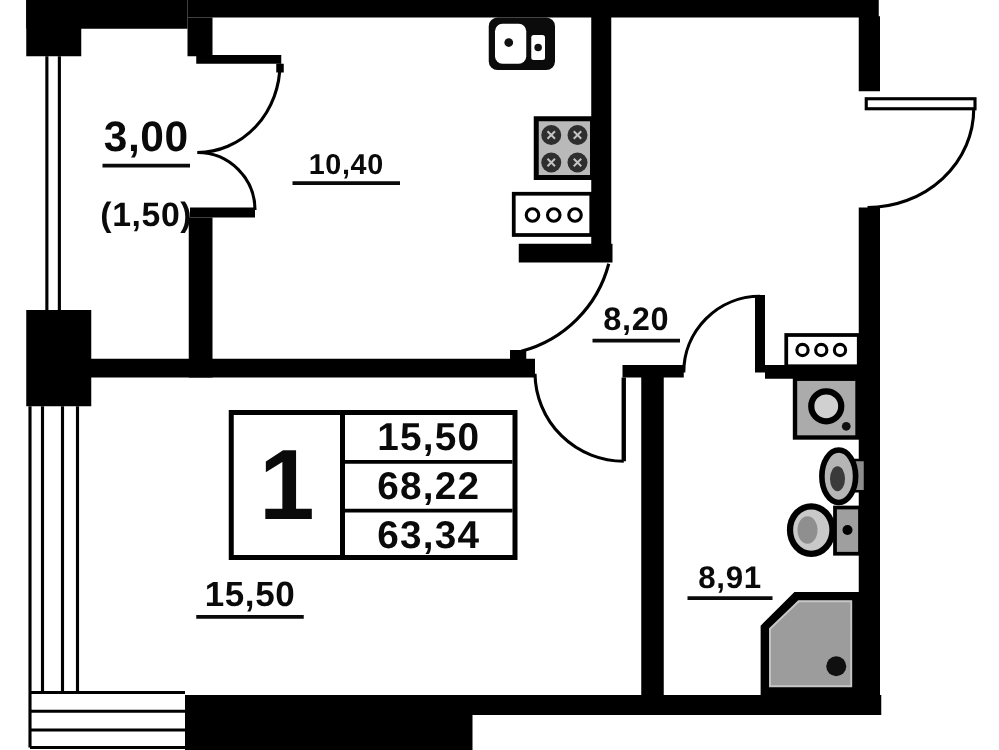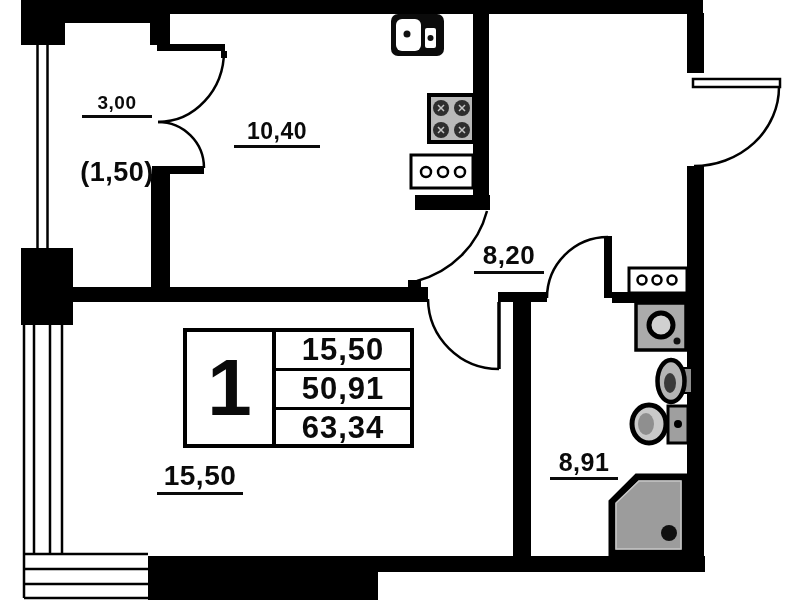--- a/index.html
+++ b/index.html
@@ -136,29 +136,29 @@
       <ellipse cx="646" cy="424" rx="8" ry="11" fill="#8f8f8f"></ellipse>
     </g>
 
     <g>
       <path d="M 612 502 L 637 477 L 685 477 L 685 553 L 612 553 Z" fill="#9c9c9c" stroke="#000" stroke-width="7" stroke-linejoin="miter"></path>
       <path d="M 616 503 L 639 481 L 681 481 L 681 549 L 616 549 Z" fill="none" stroke="#c6c6c6" stroke-width="1.5"></path>
       <circle cx="669" cy="533" r="8" fill="#101010"></circle>
     </g>
   </svg>
 
-  <div class="room-label underlined" style="left:82px;top:93px;width:70px;font-size:19px;text-align:center;">3,00</div>
+  <div class="room-label underlined" style="left:82px;top:93px;width:70px;font-size:34px;text-align:center;">3,00</div>
   <div class="room-label" style="left:72px;top:134px;width:90px;font-size:27px;margin-top:24px;">(1,50)</div>
   <div class="room-label underlined" style="left:234px;top:119px;width:86px;font-size:23px;">10,40</div>
   <div class="room-label underlined" style="left:474px;top:242px;width:70px;font-size:26px;">8,20</div>
   <div class="room-label underlined" style="left:157px;top:461px;width:86px;font-size:28px;">15,50</div>
   <div class="room-label underlined" style="left:550px;top:449px;width:68px;font-size:25px;">8,91</div>
 
   <div id="stamp">
     <div class="left-cell">1</div>
     <div class="right-col">
       <div class="row">15,50</div>
-      <div class="row">50,91</div>
+      <div class="row">68,22</div>
       <div class="row">63,34</div>
     </div>
   </div>
 
 </div>
 
 </body></html>

